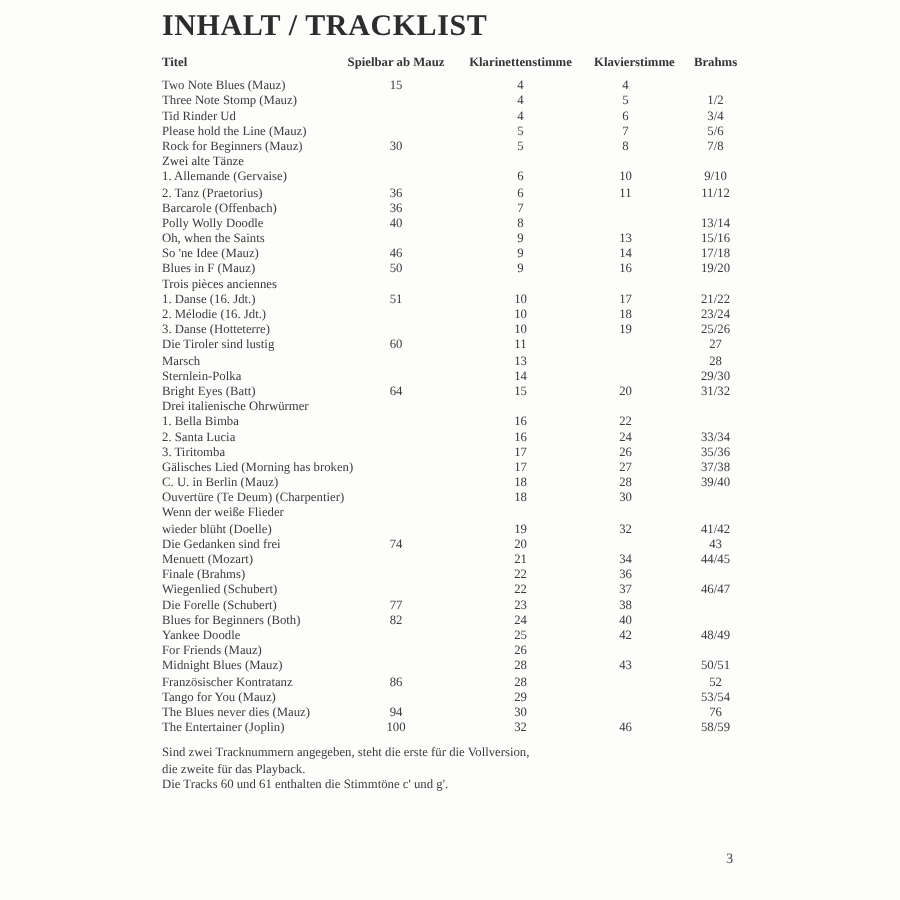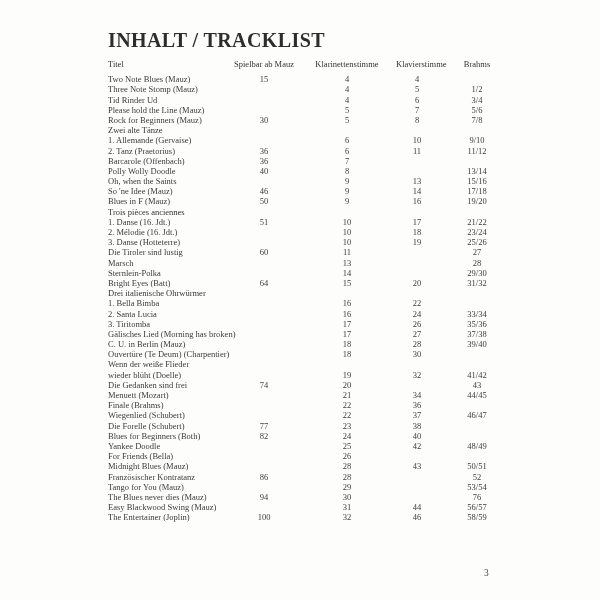--- a/index.html
+++ b/index.html
@@ -6,42 +6,42 @@
   body {
     width:600px; height:600px;
     background:#fdfdfc;
     font-family:"Liberation Serif", serif;
     color:#3b3b3b;
     position:relative;
     overflow:hidden;
   }
   .page {
     position:absolute;
-    left:108px; top:30px;
+    left:108px; top:7px;
     width:410px;
   }
   .doc-title {
     font-size:20px;
     line-height:20px;
     font-weight:bold;
     letter-spacing:0.4px;
     color:#2d2d2d;
     margin:0;
   }
   .tbl { margin-top:9px; }
   .row {
     display:grid;
     grid-template-columns:122px 68px 98px 42px 78px;
     align-items:baseline;
     height:10.2px;
     font-size:8.5px;
     line-height:10.2px;
     white-space:nowrap;
   }
-  .row.header { font-weight:normal; color:#343434; margin-bottom:5px; }
+  .row.header { font-weight:bold; color:#343434; margin-bottom:5px; }
   .cell-titel { text-align:left; overflow:visible; }
   .cell-spielbar, .cell-klarinette, .cell-klavier, .cell-track { text-align:center; }
   .row.section .cell-titel {
     grid-column:1 / -1;
     font-weight:normal;
     color:#343434;
   }
   .footer {
     margin-top:7px;
     font-size:8.5px;
@@ -311,21 +311,21 @@
           <div class="cell-track"></div>
         </div>
         <div class="row">
           <div class="cell-titel">Yankee Doodle</div>
           <div class="cell-spielbar"></div>
           <div class="cell-klarinette">25</div>
           <div class="cell-klavier">42</div>
           <div class="cell-track">48/49</div>
         </div>
         <div class="row">
-          <div class="cell-titel">For Friends (Bella)</div>
+          <div class="cell-titel">For Friends (Mauz)</div>
           <div class="cell-spielbar"></div>
           <div class="cell-klarinette">26</div>
           <div class="cell-klavier"></div>
           <div class="cell-track"></div>
         </div>
         <div class="row">
           <div class="cell-titel">Midnight Blues (Mauz)</div>
           <div class="cell-spielbar"></div>
           <div class="cell-klarinette">28</div>
           <div class="cell-klavier">43</div>
@@ -344,33 +344,31 @@
           <div class="cell-klarinette">29</div>
           <div class="cell-klavier"></div>
           <div class="cell-track">53/54</div>
         </div>
         <div class="row">
           <div class="cell-titel">The Blues never dies (Mauz)</div>
           <div class="cell-spielbar">94</div>
           <div class="cell-klarinette">30</div>
           <div class="cell-klavier"></div>
           <div class="cell-track">76</div>
-        </div>
-        <div class="row">
-          <div class="cell-titel">Easy Blackwood Swing (Mauz)</div>
-          <div class="cell-spielbar"></div>
-          <div class="cell-klarinette">31</div>
-          <div class="cell-klavier">44</div>
-          <div class="cell-track">56/57</div>
         </div>
         <div class="row">
           <div class="cell-titel">The Entertainer (Joplin)</div>
           <div class="cell-spielbar">100</div>
           <div class="cell-klarinette">32</div>
           <div class="cell-klavier">46</div>
           <div class="cell-track">58/59</div>
         </div>
       </div>
   </div>
 
+  <div class="footer">
+    <div>Sind zwei Tracknummern angegeben, steht die erste für die Vollversion,</div>
+    <div>die zweite für das Playback.</div>
+    <div>Die Tracks 60 und 61 enthalten die Stimmtöne c' und g'.</div>
+  </div>
 </div>
 
 <div class="page-number">3</div>
 
 </body></html>

